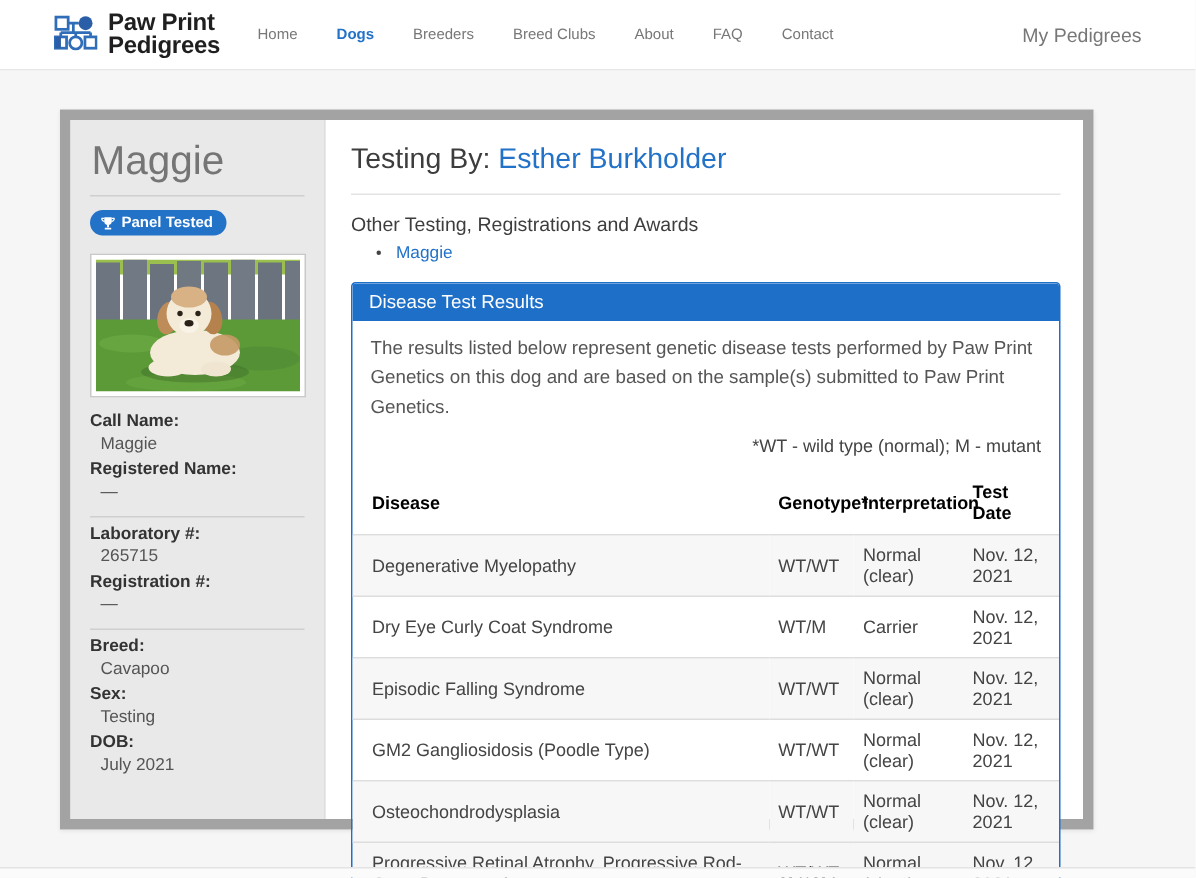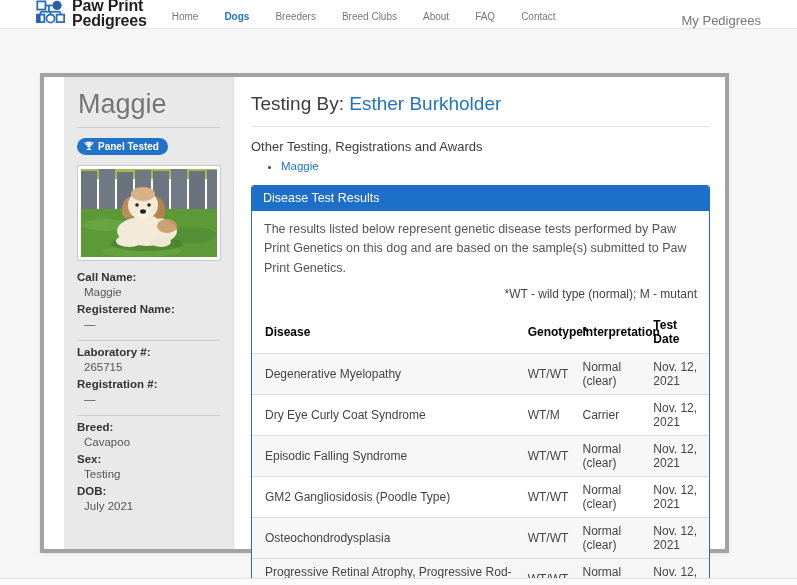--- a/index.html
+++ b/index.html
@@ -6,37 +6,36 @@
   html,body { width:797px; height:585px; overflow:hidden; }
   body {
     font-family:"Liberation Sans", sans-serif;
     background:#f6f6f6;
     color:#444;
     position:relative;
   }
 
   
   .navbar {
-    height:29px; background:#fff; border-bottom:1px solid #e7e7e7;
-    display:flex; align-items:flex-end; padding:0 36px;
+    height:47px; background:#fff; border-bottom:1px solid #e7e7e7;
+    display:flex; align-items:center; padding:0 36px;
   }
   .brand { display:flex; align-items:center; gap:7px; cursor:pointer; }
   .brand-icon { width:29px; height:26px; flex:0 0 auto; }
   .brand-text { font-size:16px; font-weight:600; color:#1f1f1f; line-height:15px; letter-spacing:-0.2px; }
   .nav-links { display:flex; align-items:center; margin-left:12px; }
   .nav-link { font-size:10px; color:#777; text-decoration:none; padding:6px 13px; cursor:pointer; }
   .nav-link.active { color:#2272c8; font-weight:600; }
   .nav-right { margin-left:auto; font-size:13px; color:#777; text-decoration:none; cursor:pointer; }
 
   
   .card {
     position:absolute; left:40px; top:73px; width:689px; height:480px;
-    background:#fff; border:4px solid #a3a3a3; box-shadow:0 1px 3px rgba(0,0,0,.08);
+    background:#fff; border:7px solid #a3a3a3; box-shadow:0 1px 3px rgba(0,0,0,.08);
     display:flex;
-    padding-left:20px;
   }
 
   
   .sidebar {
     width:170px; background:#e9e9e9; border-right:1px solid #dedede;
     padding:12px 13px; overflow:hidden;
   }
   .dog-name { font-size:27px; font-weight:400; color:#757575; margin:0 0 7px 1px; }
   .side-hr { border:none; border-top:1px solid #cfcfcf; margin:0 0 9px; }
   .badge {

